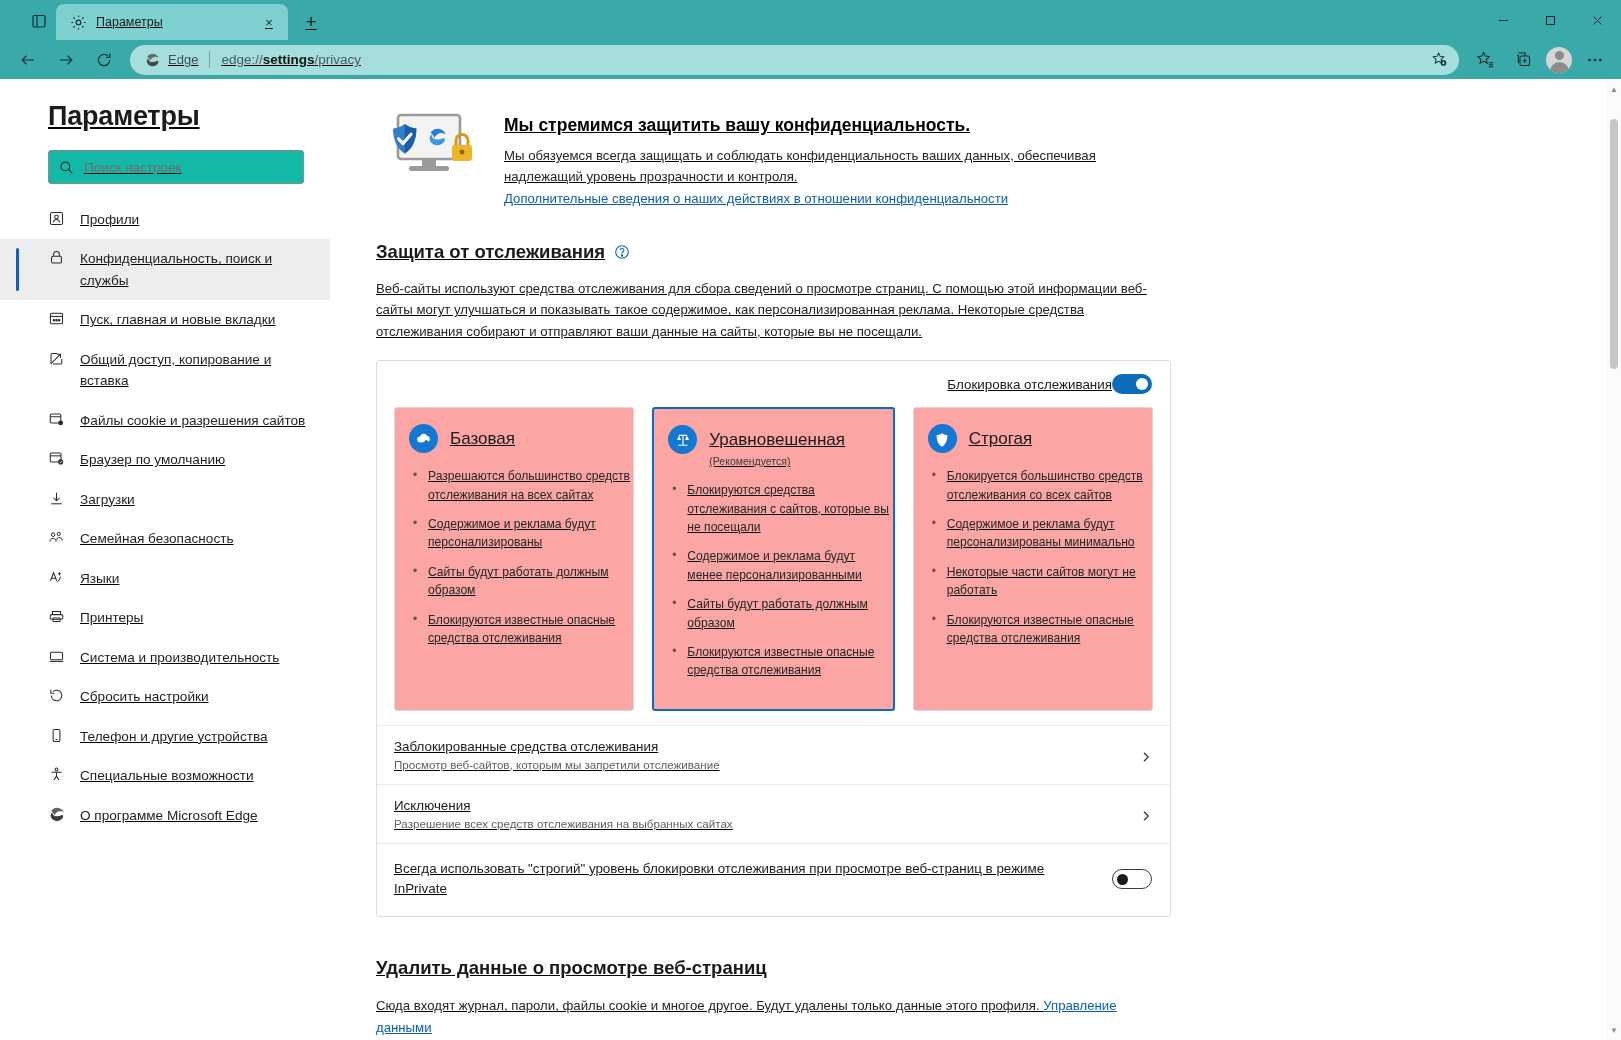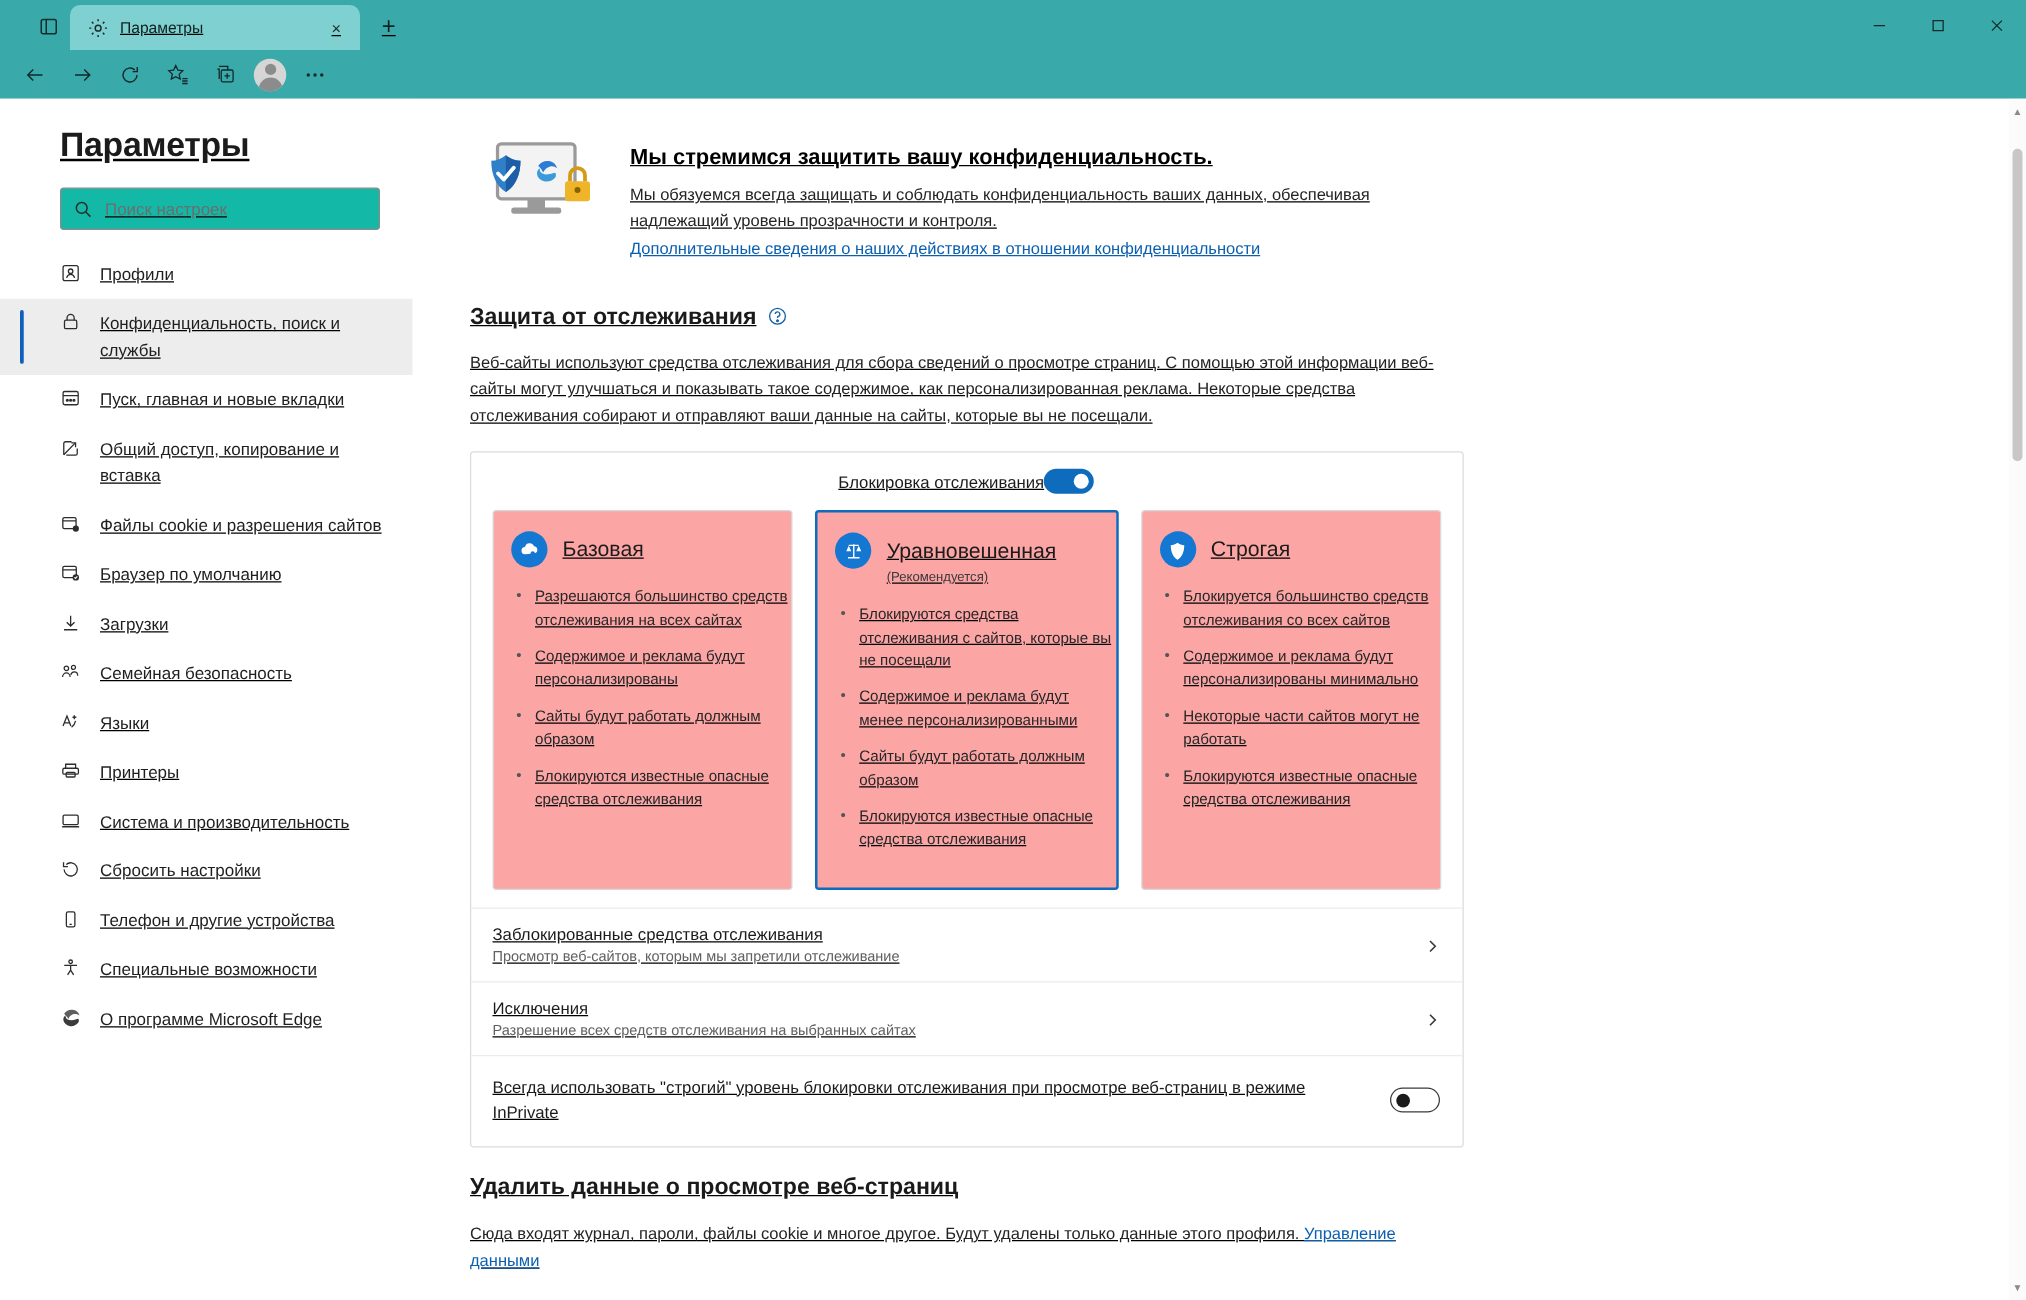--- a/index.html
+++ b/index.html
@@ -144,21 +144,21 @@
   .section-desc {
     font-size: 13.2px; color: #242424; line-height: 1.63; max-width: 790px;
     margin-bottom: 18px;
   }
 
   .card-panel {
     border: 1px solid #dcdcdc; border-radius: 3px; background: #fff;
     max-width: 795px;
   }
   .panel-row {
-    display: flex; align-items: center; justify-content: center;
+    display: flex; align-items: center; justify-content: flex-end;
     padding: 13px 18px 13px 17px;
   }
   .panel-row-label { font-size: 13.4px; color: #1b1b1b; }
 
   .toggle {
     width: 40px; height: 20px; border-radius: 10px; position: relative;
     flex: 0 0 40px;
   }
   .toggle.on { background: #0f6cbd; }
   .toggle.on::after {
@@ -202,21 +202,21 @@
   .plr-title { font-size: 13.4px; color: #1b1b1b; }
   .plr-sub { font-size: 11.6px; color: #616161; }
   .chev { width: 12px; height: 12px; color: #3a3a3a; flex: 0 0 12px; }
 
   .panel-toggle-row {
     display: flex; align-items: center; justify-content: space-between;
     padding: 15px 18px 17px 17px; border-top: 1px solid #ececec; gap: 24px;
   }
   .ptr-label { font-size: 13.4px; color: #1b1b1b; line-height: 1.52; max-width: 690px; }
 
-  .section2-title { font-size: 18.5px; font-weight: 600; color: #1a1a1a; margin: 20px 0 16px 0; }
+  .section2-title { font-size: 18.5px; font-weight: 600; color: #1a1a1a; margin: 40px 0 16px 0; }
   .section2-desc { font-size: 13.2px; color: #242424; line-height: 1.62; max-width: 760px; }
   .section2-desc a { color: #0b5fb0; text-decoration: underline; }
 
   .scrollbar {
     position: absolute; right: 0; top: 0; width: 14px; height: 100%; background: #fbfbfb;
   }
   .scroll-thumb {
     position: absolute; left: 3px; top: 40px; width: 8px; height: 250px;
     background: #c7c7c7; border-radius: 4px;
   }
@@ -283,20 +283,38 @@
         <path d="M3 9h11.6M10.4 4.6L14.8 9l-4.4 4.4"></path>
       </svg>
     </div>
     <div class="tbtn">
       <svg width="18" height="18" viewBox="0 0 18 18" fill="none" stroke="currentColor" stroke-width="1.15">
         <path d="M14.6 9a5.6 5.6 0 1 1-1.7-4"></path>
           <path d="M14.8 2.6v3.7h-3.7"></path>
       </svg>
     </div>
 
+    <div class="omnibox">
+      <span class="ob-brandicon">
+        <svg width="16" height="16" viewBox="0 0 16 16">
+          <path d="M14.2 11.2c-1.5 2.4-4.2 3.6-6.9 3-2.2-.5-3.9-2-4.4-3.9-.4-1.6.2-3.2 1.5-4.1-.2 1.3.4 2.6 1.6 3.2 1.9 1 4.4.5 6.3-.2.8-.3 1.6-.6 1.9 0 .2.5.2 1.3 0 2z" fill="#4a4a4a"></path>
+          <path d="M3.2 4.6C4.6 2.6 7 1.5 9.4 1.8c2.6.3 4.6 2 5.1 4.2-1.1-1-2.7-1.4-4.2-1-2 .5-3.6 2-4.3 3.7-.4-1.4-1.5-2.7-2.8-4.1z" fill="#6b6b6b"></path>
+        </svg>
+      </span>
+      <span class="ob-brandtext">Edge</span>
+      <span class="ob-sep"></span>
+      <span class="ob-url"><span>edge://</span><b>settings</b><span>/privacy</span></span>
+      <span class="ob-fav">
+        <svg width="17" height="17" viewBox="0 0 18 18" fill="none" stroke="currentColor" stroke-width="1.1">
+          <path d="M8 2.2l1.7 3.5 3.8.5-2.8 2.7.7 3.8L8 10.9l-3.4 1.8.7-3.8L2.5 6.2l3.8-.5z"></path>
+          <circle cx="13.2" cy="12.6" r="3" fill="currentColor" stroke="none"></circle>
+          <path d="M13.2 11.1v3M11.7 12.6h3" stroke="#a6dede" stroke-width="1.1"></path>
+        </svg>
+      </span>
+    </div>
 
     <div class="tbtn">
       <svg width="19" height="19" viewBox="0 0 20 20" fill="none" stroke="currentColor" stroke-width="1.1">
         <path d="M8 2.6l1.8 3.8 4.1.5-3 2.9.8 4.1L8 11.9l-3.7 2 .8-4.1-3-2.9 4.1-.5z"></path>
         <path d="M13.5 13.5h4.5M13.5 15.6h4.5M13.5 17.7h4.5"></path>
       </svg>
     </div>
     <div class="tbtn">
       <svg width="19" height="19" viewBox="0 0 20 20" fill="none" stroke="currentColor" stroke-width="1.1">
         <path d="M4.5 3.2h7.3v3.1"></path>

